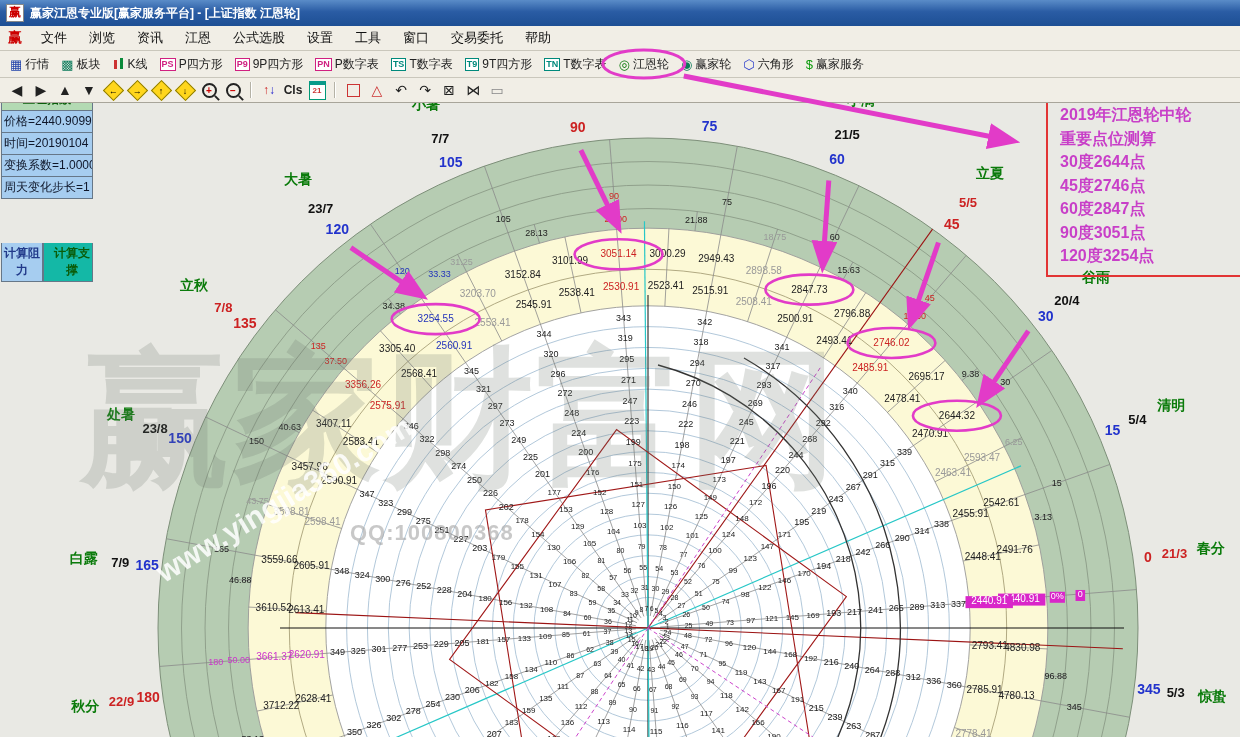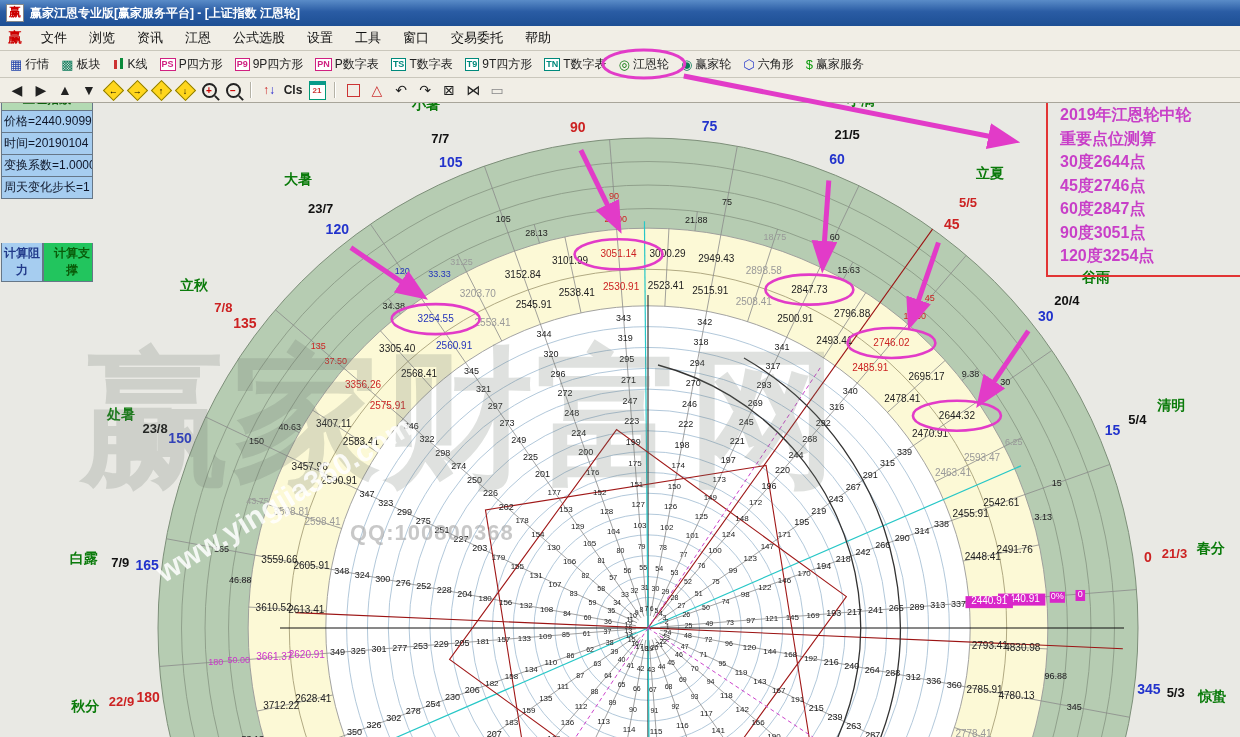--- a/index.html
+++ b/index.html
@@ -40,21 +40,21 @@
   .chart{position:absolute;left:0;top:100px;width:1240px;height:637px;background:#e9e9e4;z-index:0;}
   #wheelsvg{position:absolute;left:0;top:0;z-index:1;}
   
   .ipanel{position:absolute;left:1px;top:88px;width:92px;z-index:6;font-size:12px;border-radius:31px;}
   .ipanel .hd{background:#b3dab3;color:#0a5c0a;font-weight:bold;text-align:center;
     border:1px solid #678;padding:2px 0;}
   .irow{background:#a6cdf0;color:#0f172a;border:1px solid #678;border-top:none;padding:2px 2px;white-space:nowrap;overflow:hidden;}
   .ibtns{display:flex;}
   .ibtn{flex:1;border:1px solid #678;border-top:none;text-align:center;padding:2px 0;font-weight:bold;cursor:default;margin-top:44px;}
   .ibtn.b1{background:#a6cdf0;color:#223a8a;}
-  .ibtn.b2{background:#22c55e;color:#0a5c0a;padding-left:8px;}
+  .ibtn.b2{background:#14b8a6;color:#0a5c0a;padding-left:8px;}
   
   .callout{position:absolute;left:1046px;top:96px;width:186px;height:172px;border:2px solid #e23434;
     z-index:6;padding:5px 4px 0 12px;}
   .callout div{color:#c83fc8;font-size:16px;font-weight:bold;line-height:23.5px;white-space:nowrap;}
   
   .wm-brand{position:absolute;left:80px;top:320px;font-size:150px;font-weight:bold;
     color:rgba(110,120,110,0.22);z-index:4;letter-spacing:2px;white-space:nowrap;pointer-events:none;}
   .wm-site{position:absolute;left:150px;top:560px;font-size:30px;font-weight:bold;
     color:rgba(255,255,255,0.85);z-index:4;transform:rotate(-31deg);transform-origin:0 0;pointer-events:none;}
   .wm-qq{position:absolute;left:350px;top:520px;font-size:22px;font-weight:bold;

